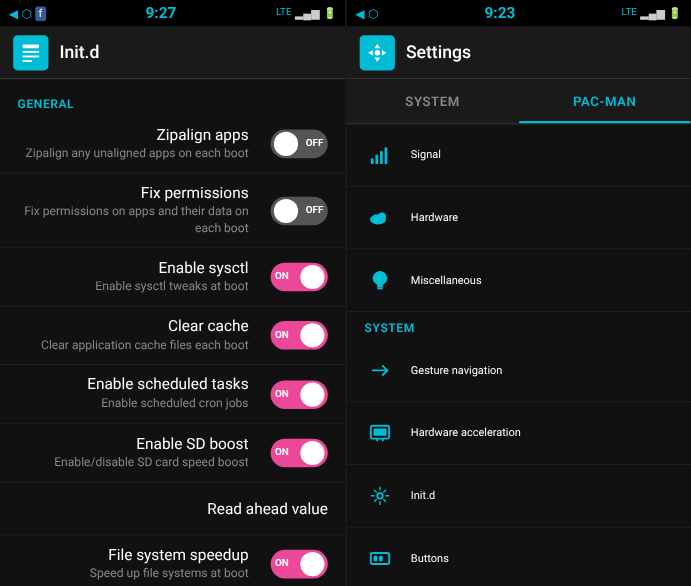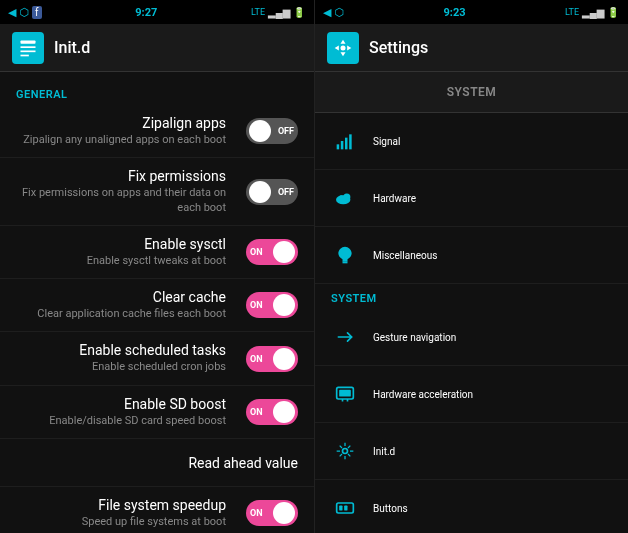--- a/index.html
+++ b/index.html
@@ -26,21 +26,21 @@
       height: 24px;
       background: #000;
       display: flex;
       align-items: center;
       justify-content: space-between;
       padding: 0 8px;
       font-size: 11px;
       color: #00bcd4;
     }
     .status-bar .left-icons { display: flex; align-items: center; gap: 3px; }
-    .status-bar .center-time { color: #00bcd4; font-size: 11px; font-weight: bold; }
+    .status-bar .center-time { color: #00bcd4; font-size: 14px; font-weight: bold; }
     .status-bar .right-icons { display: flex; align-items: center; gap: 3px; font-size: 10px; color: #ccc; }
 
     .app-bar {
       height: 48px;
       background: #1a1a1a;
       display: flex;
       align-items: center;
       padding: 0 12px;
       border-bottom: 1px solid #333;
     }
@@ -361,20 +361,21 @@
       <svg width="20" height="20" viewBox="0 0 24 24" fill="#fff">
         <circle cx="12" cy="12" r="3"></circle>
         <path d="M12 2L9 7h6L12 2zM12 22l3-5H9l3 5zM2 12l5 3V9L2 12zM22 12l-5-3v6l5-3z" fill="#fff"></path>
       </svg>
     </div>
     <span class="app-bar-title">Settings</span>
   </div>
 
   <div class="tabs">
     <div class="tab">SYSTEM</div>
+    <div class="tab active">PAC-MAN</div>
   </div>
 
   <div class="right-content">
 
     <div class="menu-item">
       <div class="menu-item-icon">
         <svg width="20" height="20" viewBox="0 0 24 24" fill="#00bcd4">
           <rect x="2" y="16" width="3" height="6"></rect>
           <rect x="7" y="12" width="3" height="10"></rect>
           <rect x="12" y="8" width="3" height="14"></rect>

